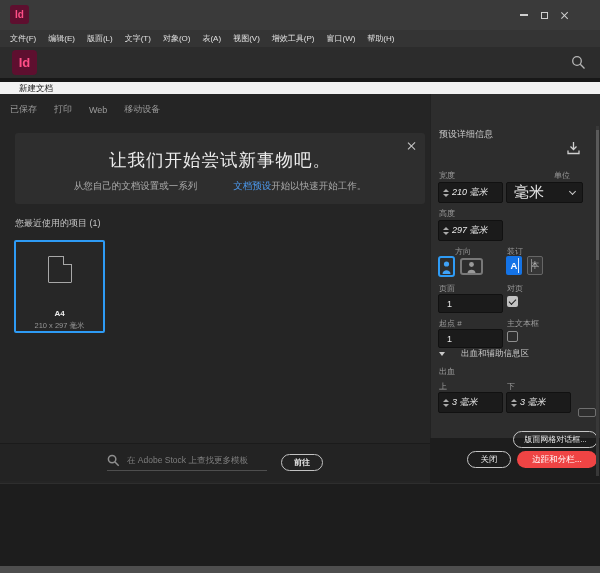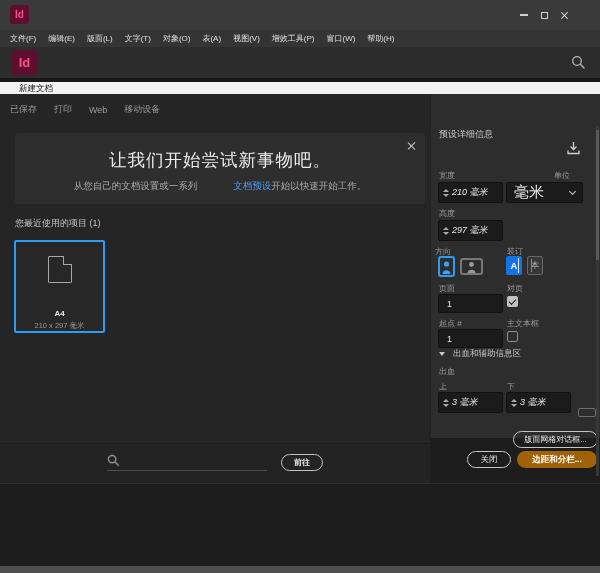--- a/index.html
+++ b/index.html
@@ -122,29 +122,29 @@
   .bind-rtl { background:#373737; border:1px solid #666; color:#B5B5B5; font-size:8.5px; }
   .bind-rtl::after { content:""; position:absolute; left:3px; top:2px; bottom:2px; width:1px;
     background:#8A8A8A; }
 
   .checkbox { position:absolute; width:11px; height:11px; border-radius:2px; cursor:pointer; }
   .cb-on { background:#C2C2C2; }
   .cb-on::after { content:""; position:absolute; left:2px; top:2.5px; width:6px; height:3px;
     border-left:1.6px solid #1E1E1E; border-bottom:1.6px solid #1E1E1E; transform:rotate(-45deg); }
   .cb-off { background:transparent; border:1px solid #8F8F8F; }
 
-  .section-head { position:absolute; left:8px; top:254px; display:flex; align-items:center; gap:8px;
+  .section-head { position:absolute; left:8px; top:254px; display:flex; align-items:center; gap:16px;
     font-size:8.5px; color:#C9C9C9; cursor:pointer;font-family:Liberation Serif, serif; }
   .tri-sec { width:0; height:0; border-left:3.5px solid transparent; border-right:3.5px solid transparent;
     border-top:4px solid #C9C9C9; }
 
   .pill-btn { position:absolute; border:1px solid #C6C6C6; border-radius:9px; background:transparent;
     color:#E8E8E8; font-size:8px; display:flex; align-items:center; justify-content:center;
     cursor:pointer; font-family:inherit; white-space:nowrap; }
-  .btn-primary { background:#a16207; border:none; color:#FFF; font-weight:bold; }
+  .btn-primary { background:#ef4444; border:none; color:#FFF; font-weight:normal; }
 
   .frag-box { position:absolute; left:147px; top:314px; width:18px; height:9px;
     border:1px solid #6F6F6F; border-radius:2px; }
 
   .scrollbar { position:absolute; right:1px; top:32px; width:3px; height:350px; background:#383838; }
   .scroll-thumb { position:absolute; left:0; top:4px; width:3px; height:130px; background:#5A5A5A; }
 
   
   .workspace { left:0; top:483px; width:600px; height:90px; background:#1D1D1D;
     border-top:1px solid #2E2E2E; }
@@ -227,20 +227,21 @@
     <div class="card-name">A4</div>
     <div class="card-dims">210 x 297 毫米</div>
   </div>
 
   <div class="abs stock-bar">
     <div class="stock-input">
       <svg width="13" height="13" viewBox="0 0 14 14">
         <circle cx="5.5" cy="5.5" r="4" fill="none" stroke="#8F8F8F" stroke-width="1.6"></circle>
         <line x1="8.6" y1="8.6" x2="12.6" y2="12.6" stroke="#8F8F8F" stroke-width="1.6"></line>
       </svg>
+      <span class="stock-placeholder">在 Adobe Stock 上查找更多模板</span>
     </div>
     <button class="go-btn">前往</button>
   </div>
 </div>
 
 <div class="abs panel">
 
   <div class="panel-heading">预设详细信息</div>
 
   <div class="save-icon">
@@ -268,21 +269,21 @@
 
   <div class="lbl" style="left:8px; top:114px;">高度</div>
   <div class="spin" style="left:7px; top:126px; width:65px;">
     <div class="arrows">
       <div class="tri-up"></div>
       <div class="tri-dn"></div>
     </div>
     <div class="val">297 毫米</div>
   </div>
 
-  <div class="lbl" style="left:4px; top:152px;">方向</div>
+  <div class="lbl" style="left:24px; top:152px;">方向</div>
   <div class="orient-row" style="left:7px; top:162px;">
     <svg width="17" height="21" viewBox="0 0 17 21">
       <rect x="1" y="1" width="15" height="19" rx="2" fill="none" stroke="#2E9BF5" stroke-width="2"></rect>
       <circle cx="8.5" cy="8" r="2.6" fill="#3FA2F7"></circle>
       <path d="M4.5,18 C4.5,13 12.5,13 12.5,18 Z" fill="#3FA2F7"></path>
     </svg>
     <svg width="23" height="17" viewBox="0 0 23 17">
       <rect x="1" y="1" width="21" height="15" rx="2" fill="none" stroke="#787878" stroke-width="2"></rect>
       <circle cx="11.5" cy="6.5" r="2.4" fill="#9A9A9A"></circle>
       <path d="M7.5,15 C7.5,10.5 15.5,10.5 15.5,15 Z" fill="#9A9A9A"></path>

